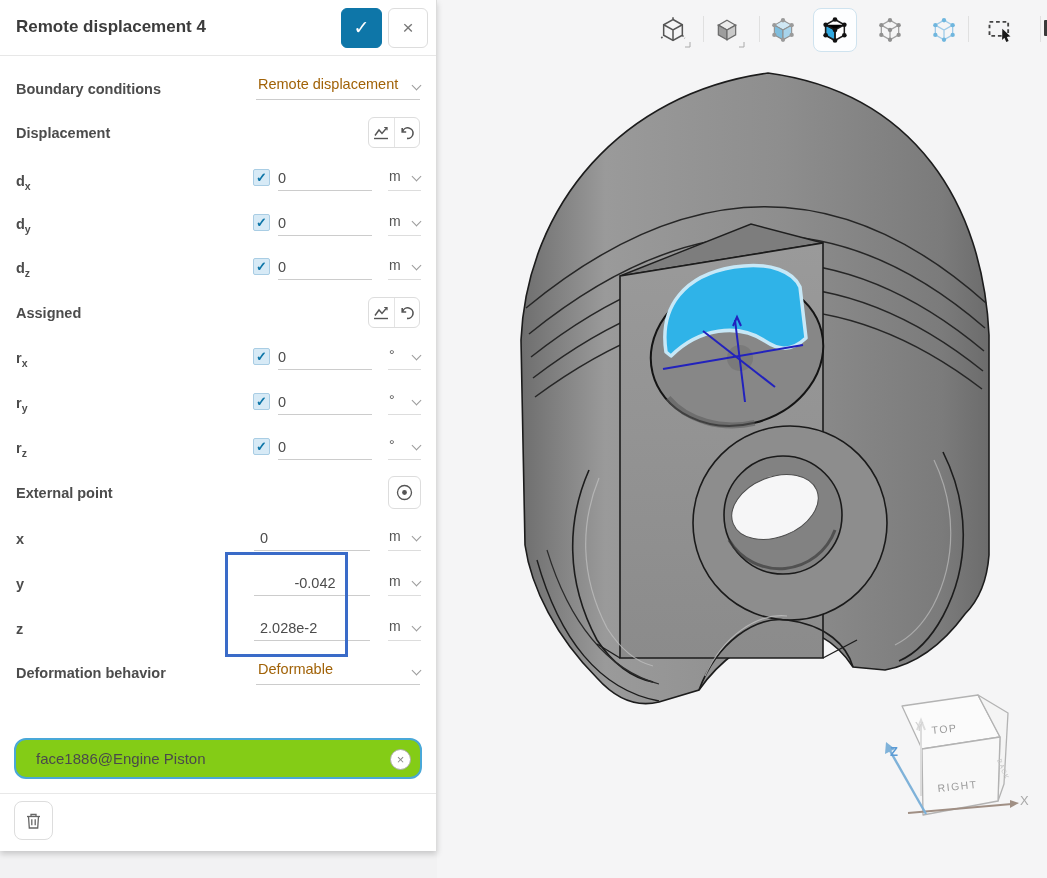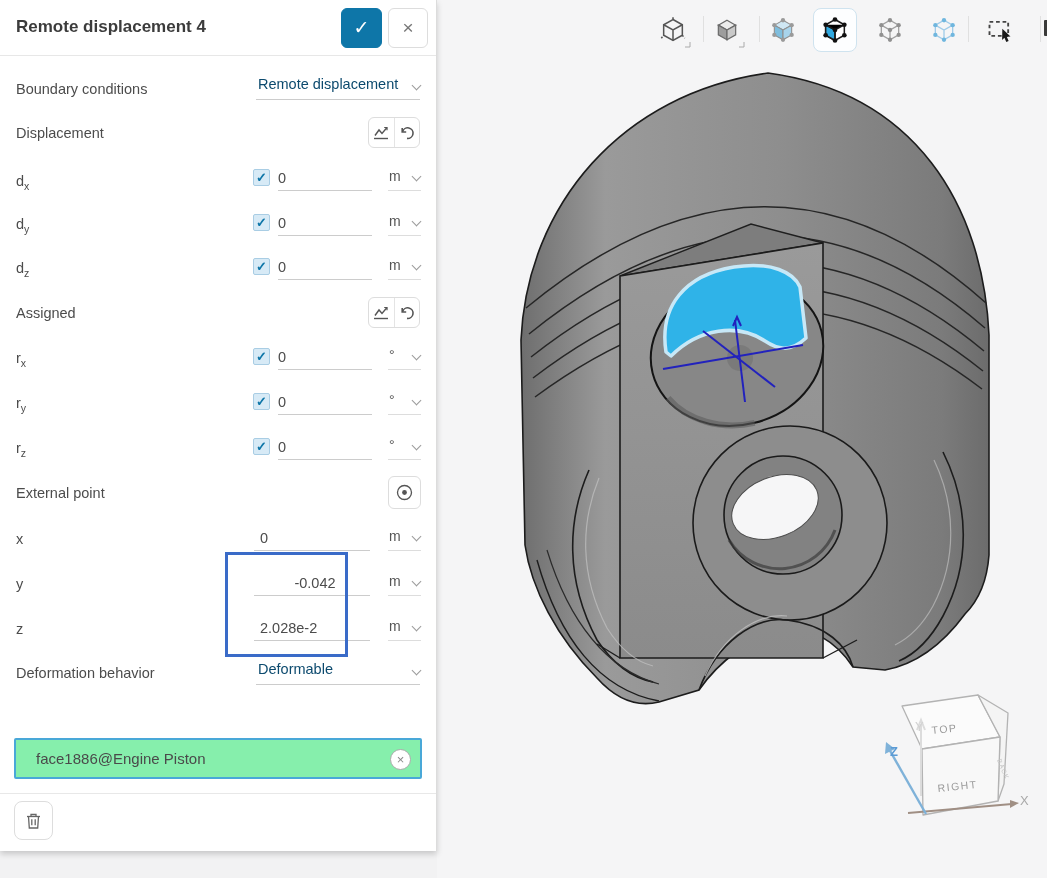--- a/index.html
+++ b/index.html
@@ -14,21 +14,21 @@
     border-bottom:1px solid #e7e7e7; }
   .panel-title { position:absolute; left:16px; top:17px; font-size:17px;
     font-weight:bold; color:#3c3c3c; }
   .btn-confirm { position:absolute; left:341px; top:8px; width:41px; height:40px;
     background:#0e76a8; border:1px solid #0e76a8; border-radius:6px;
     color:#fff; font-size:19px; text-align:center; line-height:38px; cursor:pointer; }
   .btn-close { position:absolute; left:388px; top:8px; width:40px; height:40px;
     background:#fff; border:1px solid #ddd; border-radius:6px;
     color:#777; font-size:19px; text-align:center; line-height:38px; cursor:pointer; }
 
-  .row-label { position:absolute; left:16px; font-size:14.5px; color:#4c4c4c; }
+  .row-label { position:absolute; left:16px; font-size:14.5px; color:#4c4c4c;font-weight:bold; }
   .row-label sub { font-size:10.5px; }
   .section-label { color:#4c4c4c; }
 
   .fld { position:absolute; height:26px; border:none; border-bottom:1px solid #ccc;
     font-size:14.5px; color:#4c4c4c; background:transparent; outline:none;
     font-family:"Liberation Sans", sans-serif; }
   .fld.narrow { left:278px; width:94px; }
   .fld.wide   { left:254px; width:116px; padding-left:6px; }
 
   .cb { position:absolute; left:253px; width:17px; height:17px;
@@ -37,21 +37,21 @@
     line-height:15px; cursor:pointer; }
 
   .unit { position:absolute; left:388px; width:33px; height:26px;
     border-bottom:1px solid #ddd; font-size:14px; color:#555; cursor:pointer; }
   .unit .u-txt { position:absolute; left:1px; top:3px; }
   .chev { position:absolute; right:1px; top:8px; width:7px; height:7px;
     border-right:1.6px solid #9b9b9b; border-bottom:1.6px solid #9b9b9b;
     transform:rotate(45deg); }
 
   .select-line { position:absolute; left:256px; width:164px; height:26px;
-    border-bottom:1px solid #ccc; font-size:14.5px; color:#0c4a6e; cursor:pointer; }
+    border-bottom:1px solid #ccc; font-size:14.5px; color:#a16207; cursor:pointer; }
   .select-line .sel-val { position:absolute; left:2px; top:2px; width:146px;
     overflow:hidden; white-space:nowrap; }
   .select-line .chev { right:0; }
 
   .icon-group { position:absolute; left:368px; width:52px; height:31px;
     border:1px solid #ddd; border-radius:6px; background:#fff; display:flex; }
   .icon-group .ig-cell { flex:1; display:flex; align-items:center;
     justify-content:center; cursor:pointer; }
   .icon-group .ig-cell + .ig-cell { border-left:1px solid #e4e4e4; }
 
@@ -62,21 +62,21 @@
   .hl-rect { position:absolute; left:225px; top:552px; width:123px; height:105px;
     border:3px solid #3a6bc8; pointer-events:none; z-index:5; }
 
   .faces-row { position:absolute; left:16px; right:16px; top:709px; height:20px; }
   .faces-label { font-size:14.5px; font-weight:bold; color:#3c3c3c; }
   .faces-count { font-size:14.5px; font-weight:normal; color:#666; }
   .clear-list { position:absolute; right:0; top:1px; font-size:13.5px;
     color:#1878be; cursor:pointer; }
 
   .chip { position:absolute; left:14px; top:738px; width:408px; height:41px;
-    background:#86efac; border:2px solid #49a8d8; border-radius:2px; }
+    background:#84cc16; border:2px solid #49a8d8; border-radius:12px; }
   .chip-text { position:absolute; left:20px; top:10px; font-size:15px; color:#4a4a4a; }
   .chip-x { position:absolute; right:9px; top:9px; width:21px; height:21px;
     border:1px solid #aaa; border-radius:50%; background:#fff; color:#888;
     font-size:13px; text-align:center; line-height:19px; cursor:pointer; }
 
   .panel-footer-divider { position:absolute; left:0; top:793px; width:100%;
     height:1px; background:#e8e8e8; }
   .trash-btn { position:absolute; left:14px; top:801px; width:39px; height:39px;
     border:1px solid #ddd; border-radius:8px; background:#fff; display:flex;
     align-items:center; justify-content:center; cursor:pointer; }

